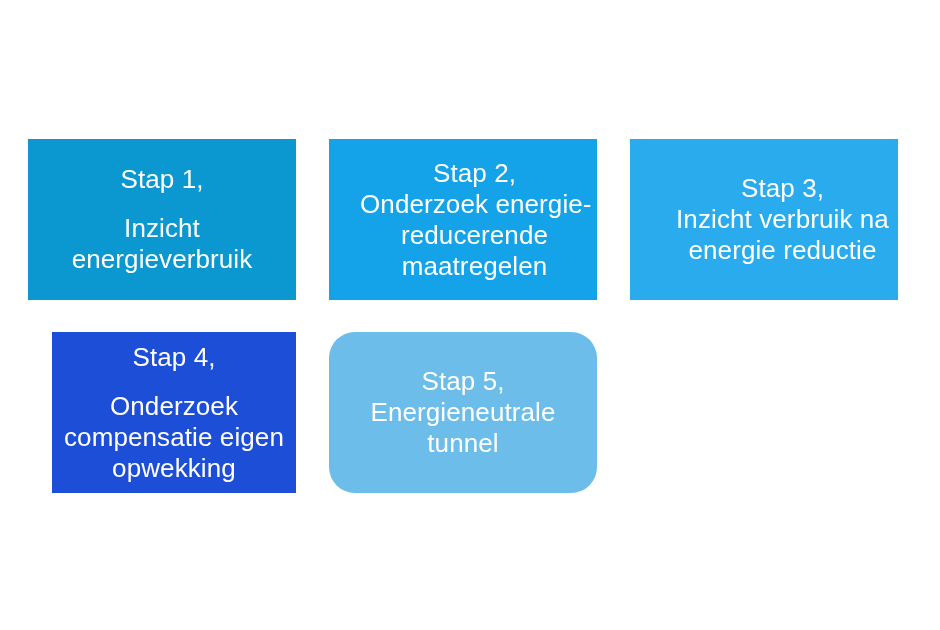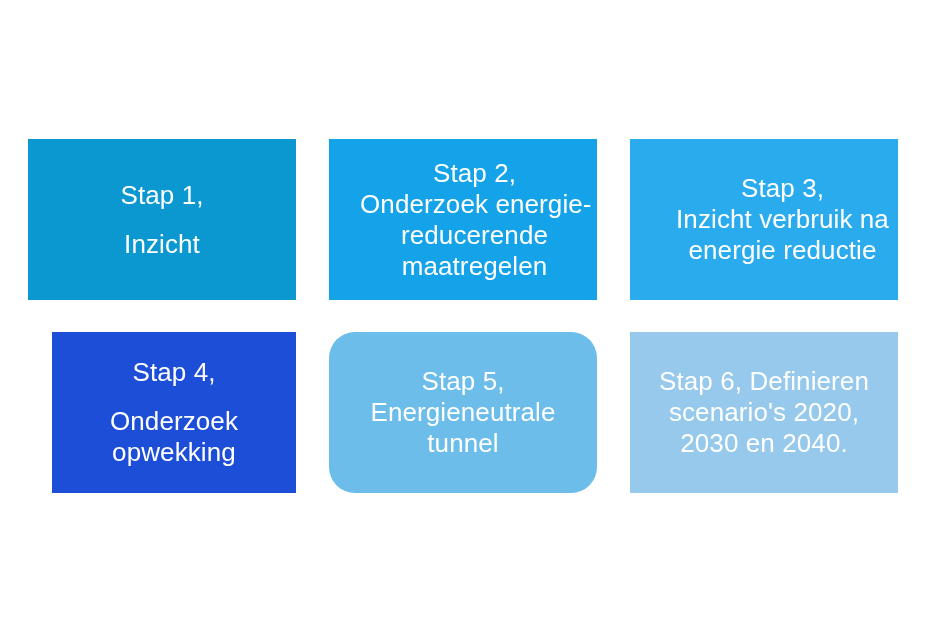--- a/index.html
+++ b/index.html
@@ -64,20 +64,21 @@
 </head>
 <body style="background: rgb(255, 255, 255);">
 
 <div class="slide">
   <div class="grid" id="step-grid">
       <div class="step-box" style="background: rgb(11, 151, 207);">
         <div class="step-text">
           <span class="ln">Stap 1,</span>
           <span class="spacer"></span>
           <span class="ln">Inzicht</span>
+          <span class="ln">energieverbruik</span>
         </div>
       </div>
       <div class="step-box" style="background: rgb(20, 162, 232); padding-left: 31px;">
         <div class="step-text">
           <span class="ln">Stap 2,</span>
           <span class="ln">Onderzoek energie-</span>
           <span class="ln">reducerende</span>
           <span class="ln">maatregelen</span>
         </div>
       </div>
@@ -86,31 +87,25 @@
           <span class="ln">Stap 3,</span>
           <span class="ln">Inzicht verbruik na</span>
           <span class="ln">energie reductie</span>
         </div>
       </div>
       <div class="step-box" style="background: #1d4ed8; margin-left: 24px;">
         <div class="step-text">
           <span class="ln">Stap 4,</span>
           <span class="spacer"></span>
           <span class="ln">Onderzoek</span>
+          <span class="ln">compensatie eigen</span>
           <span class="ln">opwekking</span>
         </div>
       </div>
       <div class="step-box" style="background: rgb(108, 189, 234); border-radius: 26px;">
         <div class="step-text">
           <span class="ln">Stap 5,</span>
           <span class="ln">Energieneutrale</span>
           <span class="ln">tunnel</span>
         </div>
       </div>
-      <div class="step-box" style="background: rgb(150, 201, 236);">
-        <div class="step-text">
-          <span class="ln">Stap 6, Definieren</span>
-          <span class="ln">scenario's 2020,</span>
-          <span class="ln">2030 en 2040.</span>
-        </div>
-      </div>
     </div>
 </div>
 
 </body></html>

